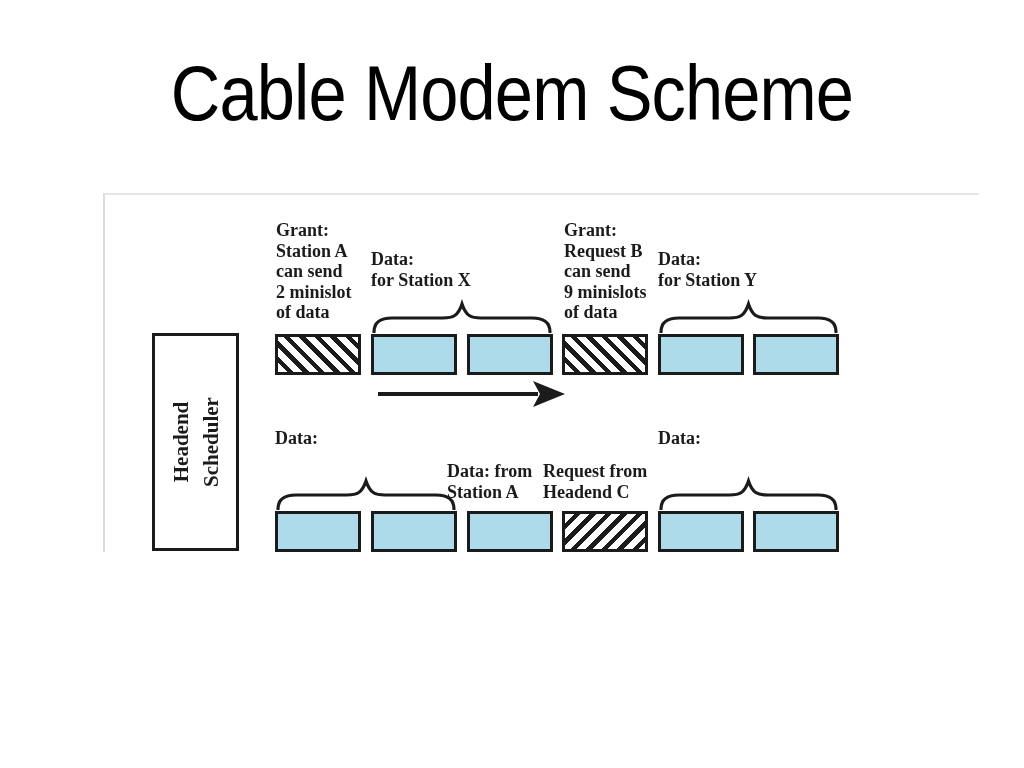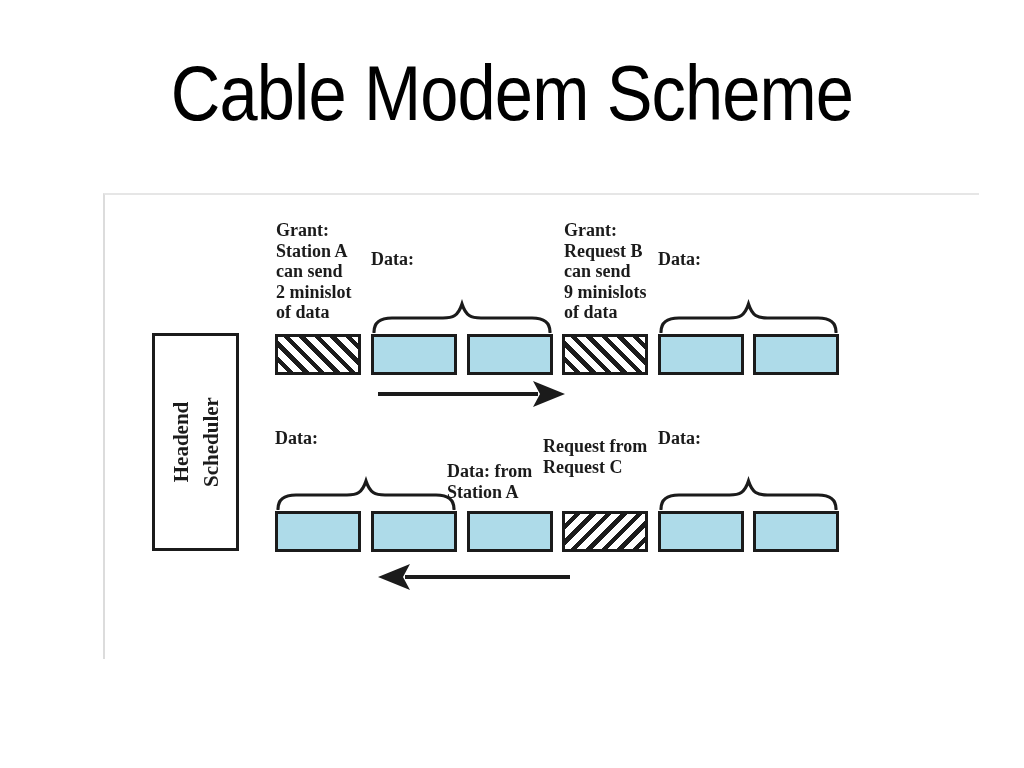--- a/index.html
+++ b/index.html
@@ -1,16 +1,16 @@
 <!DOCTYPE html>
 <html><head>
 <meta charset="utf-8">
 <style>
   html,body{margin:0;padding:0;background:#ffffff;}
-  #page{position:relative;width:1024px;height:768px;background:#ffffff;overflow:hidden;
+  #page{position:relative;width:1024px;height:552px;background:#ffffff;overflow:hidden;
         font-family:"Liberation Serif", serif;color:#1b1b1b;}
 
   
   .slide-title{position:absolute;left:0;right:0;top:54px;text-align:center;
     font-family:"Liberation Sans", sans-serif;font-size:78px;line-height:1.0;
     color:#000;letter-spacing:-1px;transform:scaleX(0.88);transform-origin:50% 50%;
     font-weight:400;white-space:nowrap;}
 
   
   .fig-frame{position:absolute;left:103px;top:193px;width:874px;height:464px;
@@ -36,21 +36,21 @@
   
   .lbl{position:absolute;font-size:18px;font-weight:bold;line-height:20.5px;}
   .lbl.ctr{text-align:left;line-height:21px;}
   .lbl-grant-a{left:276px;top:220px;width:140px;}
   .lbl-grant-b{left:564px;top:220px;width:140px;}
   .lbl-data-x{left:371px;top:249px;width:182px;}
   .lbl-data-y{left:658px;top:249px;width:181px;}
   .lbl-from-x{left:275px;top:428px;width:182px;}
   .lbl-from-b{left:658px;top:428px;width:181px;}
   .lbl-from-a{left:447px;top:461px;width:124px;line-height:22px;}
-  .lbl-req-c{left:543px;top:436px;width:124px;line-height:22px;}
+  .lbl-req-c{left:543px;top:461px;width:124px;line-height:22px;}
 
   
   .brace{position:absolute;height:34px;}
   .b-top{top:299px;} .b-bot{top:476px;}
   .bx1{left:371px;width:182px;} .bx2{left:658px;width:181px;}
   .bx3{left:275px;width:182px;}
   .arrow{position:absolute;height:30px;}
 </style>
 </head>
 <body>
@@ -109,40 +109,42 @@
 
   <div class="lbl lbl-grant-a">
     <div>Grant:</div>
     <div>Station A</div>
     <div>can send</div>
     <div>2 minislot</div>
     <div>of data</div>
   </div>
   <div class="lbl ctr lbl-data-x">
     <div>Data:</div>
+    <div>for Station X</div>
   </div>
   <div class="lbl lbl-grant-b">
     <div>Grant:</div>
     <div>Request B</div>
     <div>can send</div>
     <div>9 minislots</div>
     <div>of data</div>
   </div>
   <div class="lbl ctr lbl-data-y">
     <div>Data:</div>
+    <div>for Station Y</div>
   </div>
 
   <div class="lbl ctr lbl-from-x">
     <div>Data:</div>
   </div>
   <div class="lbl ctr lbl-from-a">
     <div>Data: from</div>
     <div>Station A</div>
   </div>
   <div class="lbl ctr lbl-req-c">
     <div>Request from</div>
-    <div>Request C</div>
+    <div>Headend C</div>
   </div>
   <div class="lbl ctr lbl-from-b">
     <div>Data:</div>
   </div>
 
 </div>
 
 </body></html>

